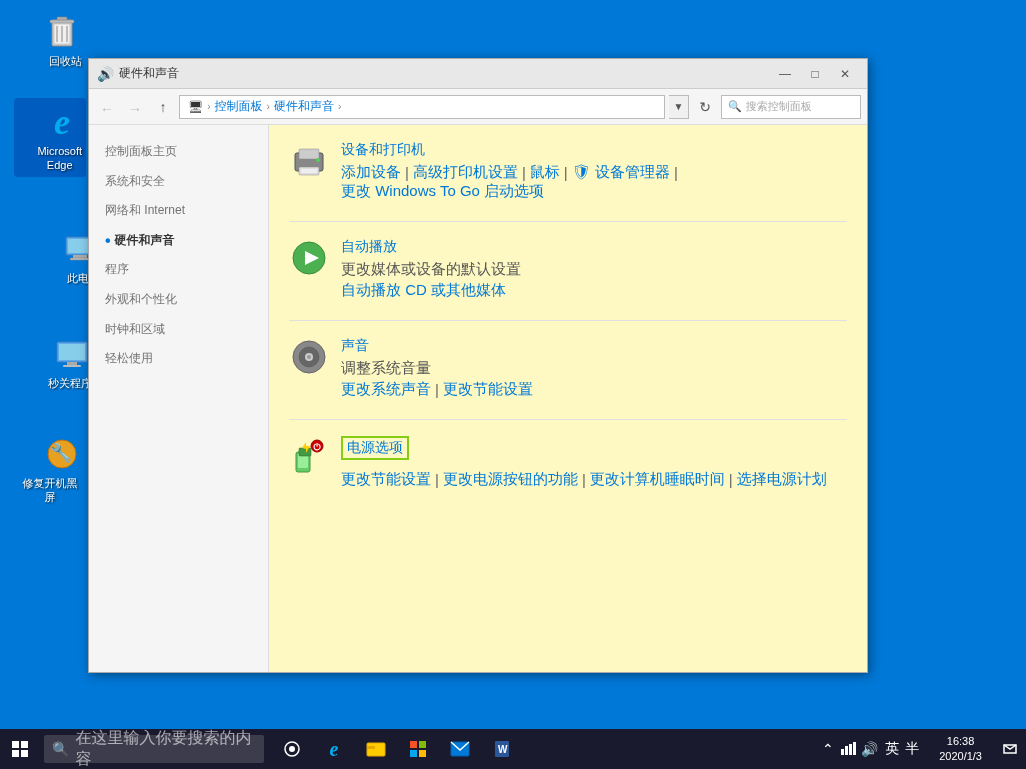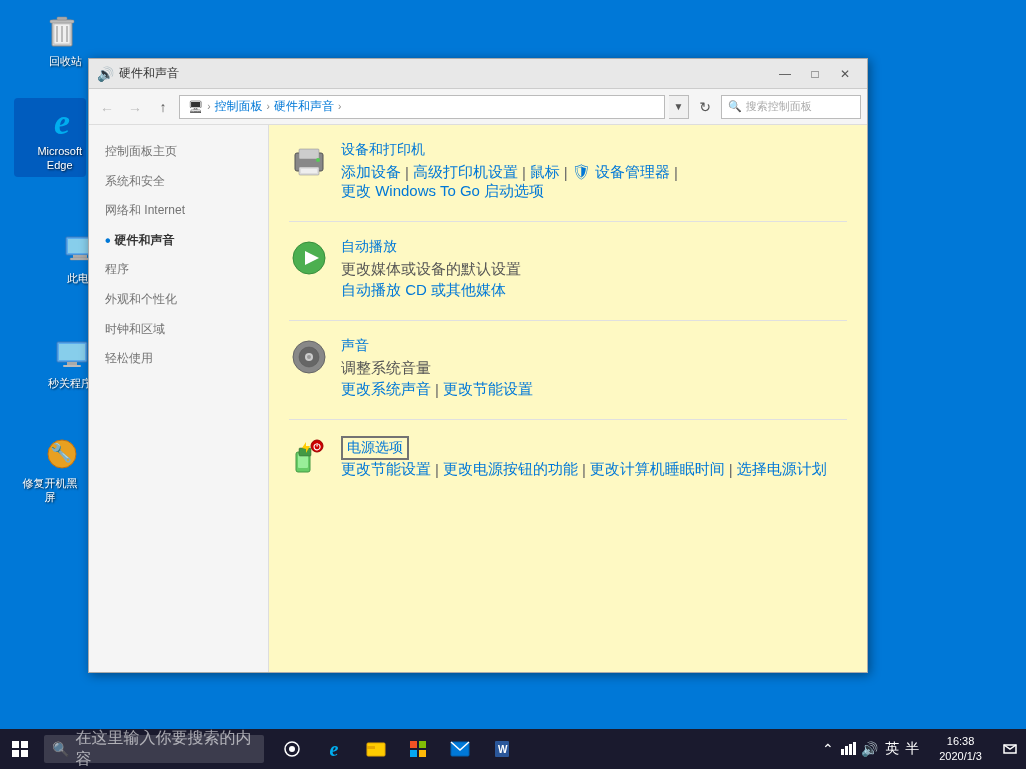--- a/index.html
+++ b/index.html
@@ -561,21 +561,21 @@
           <svg width="36" height="36" viewBox="0 0 36 36">
             <rect x="5" y="14" width="14" height="20" rx="2" fill="#6c6" stroke="#494" stroke-width="1"></rect>
             <rect x="7" y="16" width="10" height="14" rx="1" fill="#9e9"></rect>
             <rect x="8" y="10" width="12" height="8" rx="1" fill="#494" stroke="#363" stroke-width="0.5"></rect>
             <polygon points="11,10 15,4 15,8 19,8 15,15 15,11" fill="#ffcc00"></polygon>
             <circle cx="26" cy="8" r="6" fill="#c00" stroke="#900" stroke-width="1"></circle>
             <text x="26" y="12" text-anchor="middle" font-size="9" fill="white" font-weight="bold">⏻</text>
           </svg>
         </div>
         <div class="category-content">
-          <div style="display:inline-block; border:2px solid #737373; padding:1px 4px; margin-bottom:0;text-align:center;">
+          <div style="display:inline-block; border:2px solid #84cc16; padding:1px 4px; margin-bottom:10px;text-align:center;">
             <div class="category-title" style="margin-bottom:0;">电源选项</div>
           </div>
           <div class="category-links">
             <span class="cat-link">更改节能设置</span>
             <span class="cat-sep">|</span>
             <span class="cat-link">更改电源按钮的功能</span>
             <span class="cat-sep">|</span>
             <span class="cat-link">更改计算机睡眠时间</span>
             <span class="cat-sep">|</span>
             <span class="cat-link">选择电源计划</span>

